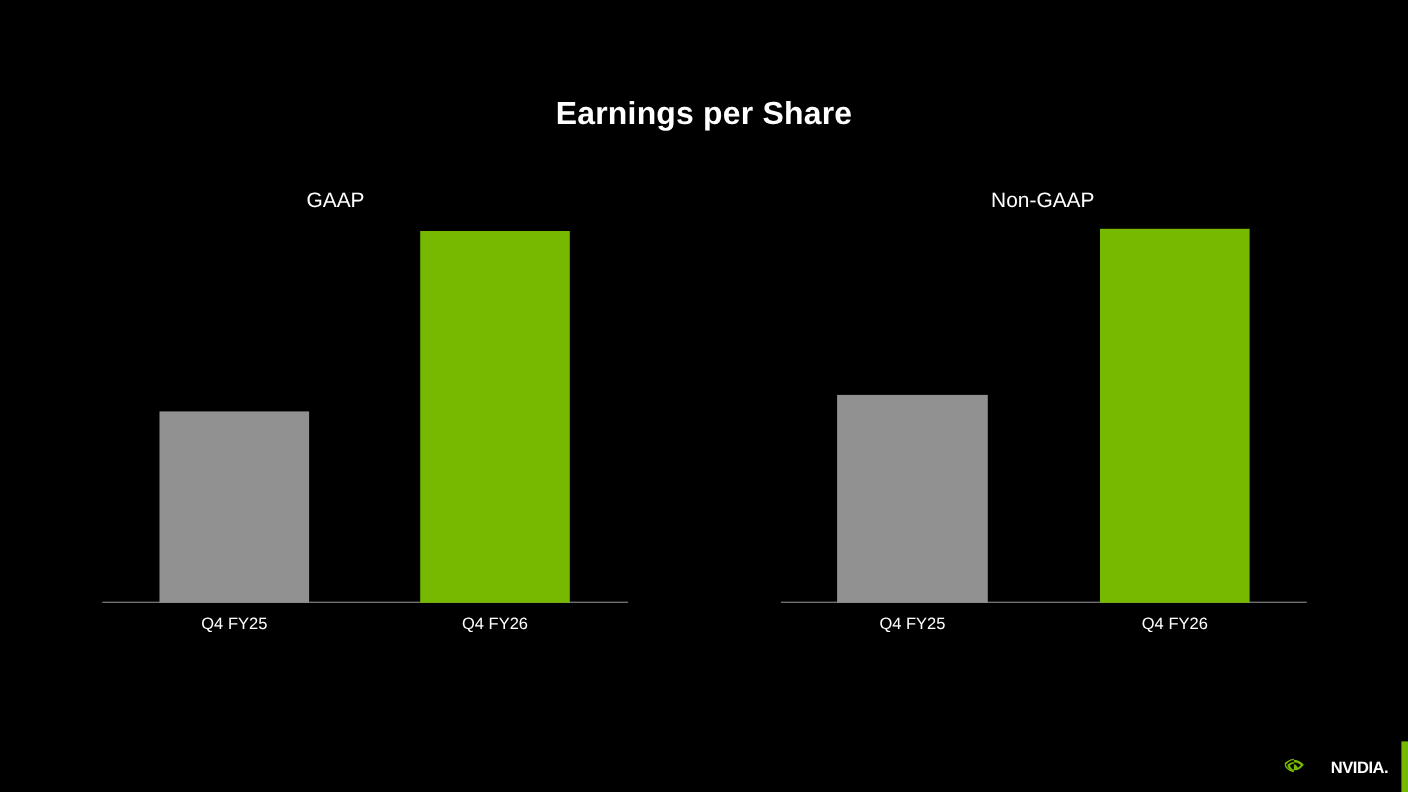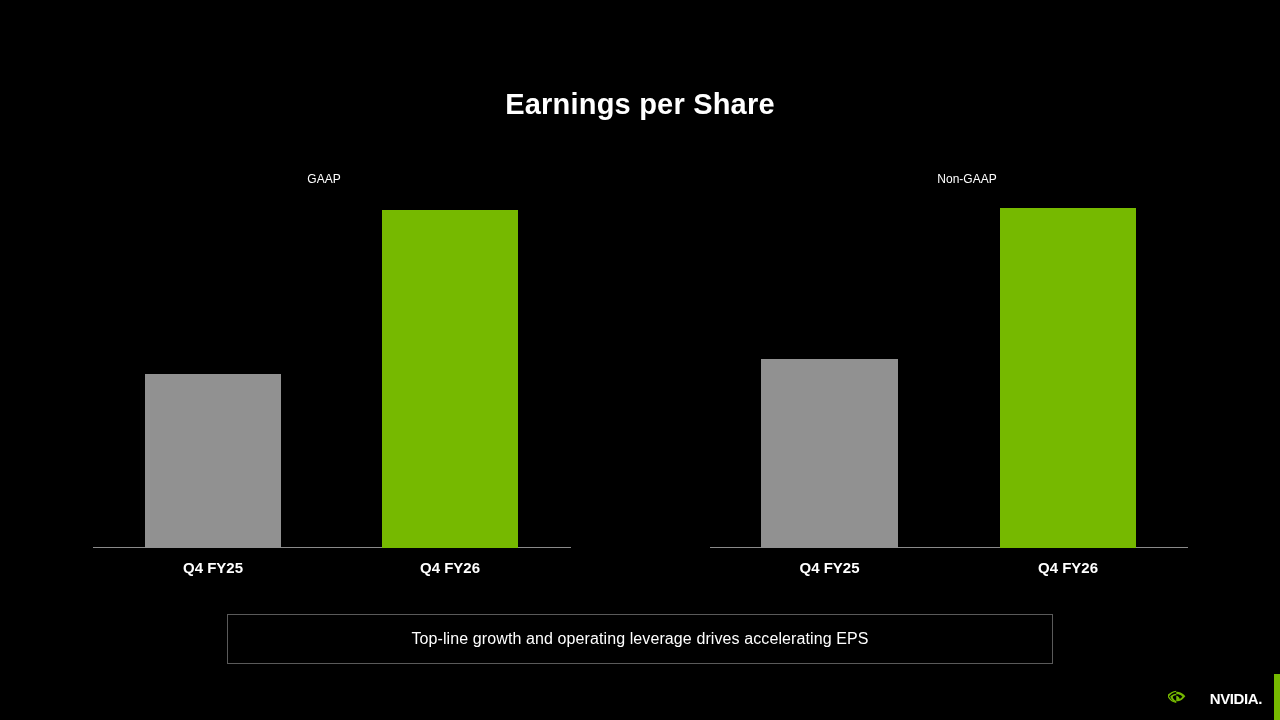--- a/index.html
+++ b/index.html
@@ -41,24 +41,23 @@
     position: absolute;
     top: 160px;
     height: 420px;
   }
   #group-gaap { left: 93px; width: 478px; }
   #group-nongaap { left: 710px; width: 478px; }
 
   .group-label {
     position: absolute;
     top: 12px;
-    font-size: 12px;
+    font-size: 19px;
     color: #ffffff;
     white-space: nowrap;
-    margin-left: 19px;
   }
   #group-gaap .group-label { left: 212px; transform: translateX(-50%); }
   #group-nongaap .group-label { left: 238px; transform: translateX(-50%); }
 
   
   .axis-line {
     position: absolute;
     left: 0;
     width: 100%;
     bottom: 32px;
@@ -93,21 +92,20 @@
 
   .bar-cat {
     position: absolute;
     top: 100%;
     left: 50%;
     transform: translateX(-50%);
     margin-top: 11px;
     font-size: 15px;
     color: #ffffff;
     white-space: nowrap;
-    font-weight: bold;
   }
 
   
   #bar-gaap-0   { left: 52px;  width: 136px; }
   #bar-gaap-0 .bar-rect { height: 174px; }
   #bar-gaap-1   { left: 289px; width: 136px; }
   #bar-gaap-1 .bar-rect { height: 338px; }
 
   
   #bar-nongaap-0 { left: 51px;  width: 137px; }
@@ -198,23 +196,20 @@
       <div class="bar-cat">Q4 FY25</div>
     </div>
 
     <div class="bar" id="bar-nongaap-1">
       <div class="bar-value">$1.62</div>
       <div class="bar-rect green"></div>
       <div class="bar-cat">Q4 FY26</div>
     </div>
   </div>
 
-  <div id="caption-box">
-    <span id="caption-text">Top-line growth and operating leverage drives accelerating EPS</span>
-  </div>
 
   <div id="nvidia-logo">
     <span id="nvidia-eye">
       <svg width="22" height="15" viewBox="0 0 44 30" xmlns="http://www.w3.org/2000/svg">
         <path d="M16.5 9.2v-3.4c0.4 0 0.8-0.05 1.2-0.05 10.2-0.3 16.9 8.8 16.9 8.8s-7.2 10-15 10c-1.1 0-2.1-0.2-3.1-0.5v-10.4c4 0.5 4.8 2.3 7.2 6.3l5.4-4.5s-3.9-5.1-10.5-5.1c-0.7 0-1.4 0.05-2.1 0.15z" fill="#76b900"></path>
         <path d="M16.5 0v5.8c0.4-0.03 0.8-0.06 1.2-0.07 14.2-0.48 23.4 11.6 23.4 11.6s-10.6 12.9-21.6 12.9c-1.02 0-1.98-0.09-2.9-0.25v3.6h0.01c0.92 0.12 1.88 0.19 2.88 0.19 10.3 0 17.7-5.25 24.9-11.45 1.2 0.96 6.1 3.3 7.1 4.3-6.85 5.74-22.8 10.36-31.84 10.36-0.87 0-1.71-0.05-2.54-0.13" fill="#76b900" opacity="0"></path>
         <path d="M16.5 23.55v3.05c-9.4-1.68-12.0-11.46-12.0-11.46s4.5-4.99 12.0-5.8v3.34h-0.02c-3.94-0.48-7.02 3.2-7.02 3.2s1.73 6.2 7.04 7.67z" fill="#76b900"></path>
         <path d="M2.0 14.7s5.55-8.2 14.5-8.88v-2.4c-9.92 0.8-18.5 9.2-18.5 9.2s4.86 14.05 18.5 15.33v-2.55c-10.0-1.25-14.5-10.7-14.5-10.7z" fill="#76b900"></path>
       </svg>
     </span>

